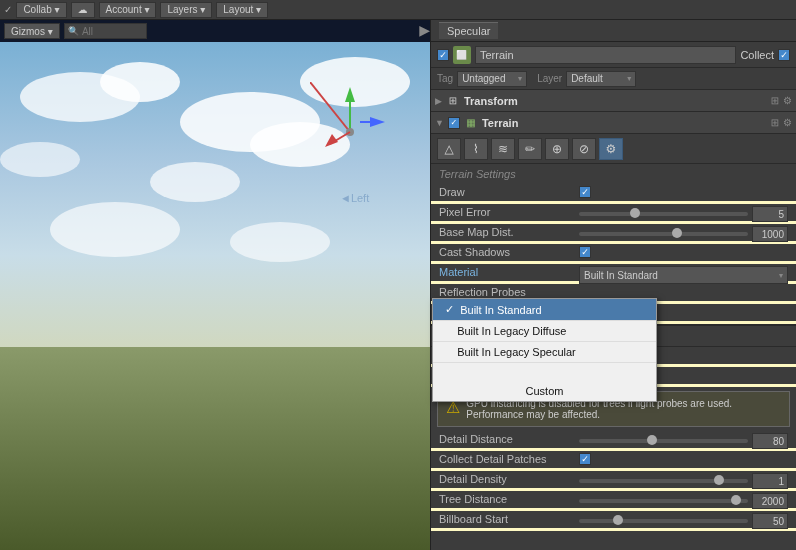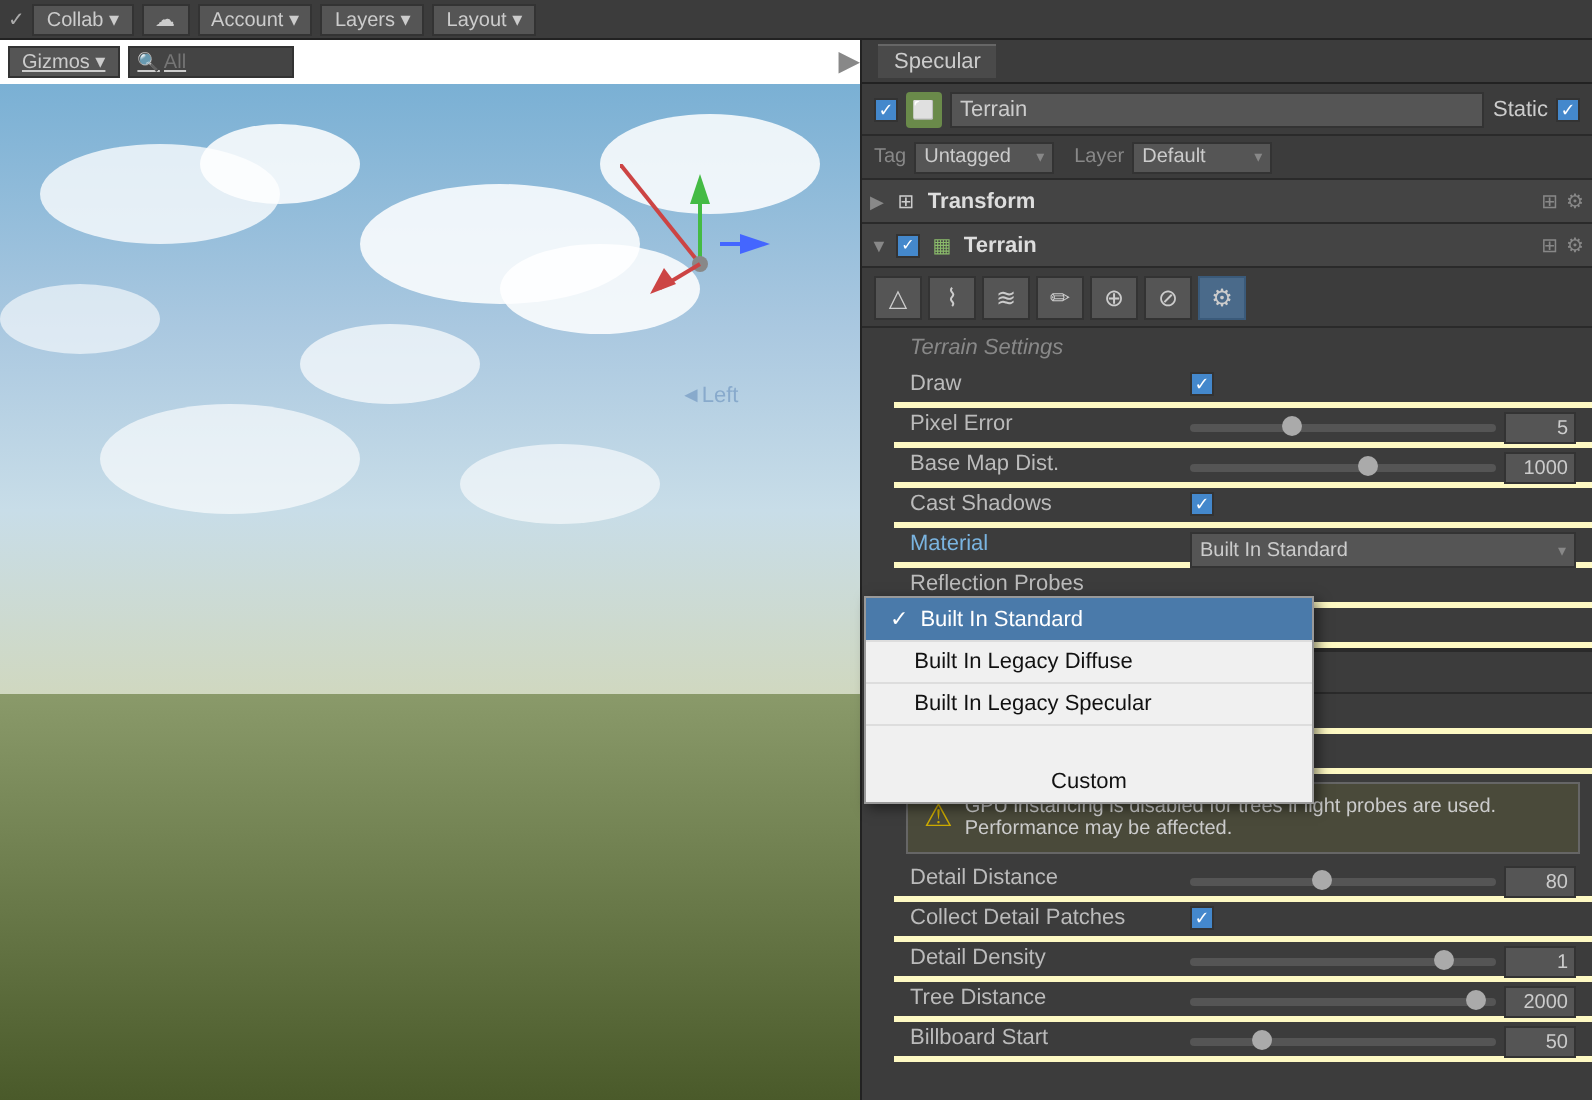--- a/index.html
+++ b/index.html
@@ -48,24 +48,23 @@
       width: 430px;
       height: 530px;
       position: relative;
       background: #5a7a8a;
       overflow: hidden;
     }
     .scene-toolbar {
       display: flex;
       align-items: center;
       height: 22px;
-      background: #ffffff;
+      background: #0f172a;
       padding: 0 4px;
       gap: 4px;
-      text-decoration: underline;
     }
     .scene-toolbar-btn {
       background: #555;
       border: 1px solid #333;
       color: #ccc;
       font-size: 10px;
       padding: 1px 6px;
       cursor: pointer;
       height: 16px;
     }
@@ -290,21 +289,20 @@
     }
     .terrain-btn.active {
       background: #4a6a8a;
       border-color: #3a5a7a;
     }
 
     
     .insp-content {
       overflow-y: auto;
       height: calc(530px - 22px - 26px - 22px - 22px - 22px - 30px);
-      padding-left: 16px;
     }
     .insp-section-label {
       padding: 4px 8px;
       color: #888;
       font-size: 11px;
       font-style: italic;
     }
     .prop-row {
       display: flex;
       align-items: flex-start;
@@ -504,21 +502,21 @@
   <div class="inspector-panel">
 
     <div class="inspector-tab-bar">
       <span class="inspector-tab active">Specular</span>
     </div>
 
     <div class="obj-header">
       <div class="checkbox-blue">✓</div>
       <div class="obj-icon">⬜</div>
       <input class="obj-name-input" type="text" value="Terrain" style="">
-      <span class="static-label">Static</span>
+      <span class="static-label">Collect</span>
       <div class="checkbox-blue">✓</div>
     </div>
 
     <div class="tag-layer-row">
       <span class="tag-label">Tag</span>
       <div class="dropdown-field">
         <span>Untagged</span>
         <span class="dropdown-arrow">▾</span>
       </div>
       <span class="tag-label" style="margin-left:6px;">Layer</span>

